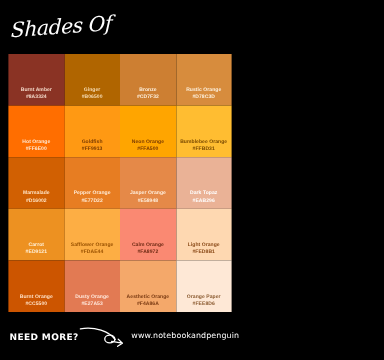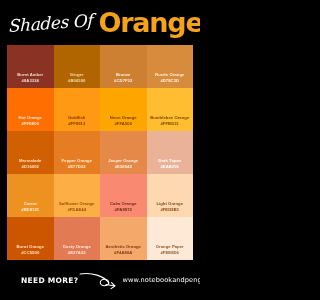--- a/index.html
+++ b/index.html
@@ -73,21 +73,21 @@
   .sw-hex {
     font-size:4.2px;
     font-weight:bold;
     line-height:1.45;
     letter-spacing:0.05px;
   }
 
   
   .footer {
     position:absolute;
-    left:13px; top:260px;
+    left:0; top:260px;
     width:200px; height:40px;
     background:#000000;
     display:flex;
     align-items:center;
     padding:0 8px;
   }
   .need-more {
     font-family:"DejaVu Sans", sans-serif;
     font-weight:bold;
     font-size:7.5px;
@@ -109,21 +109,20 @@
     padding-right:2px;
   }
 </style>
 </head>
 <body>
 
 <div id="page">
 
   <div class="title-bar">
     <span class="title-script">Shades Of</span>
-    <span class="title-bold">Orange</span>
   </div>
 
   <div class="grid">
       <div class="swatch" style="background: rgb(138, 51, 36); color: rgb(243, 217, 201);">
         <div class="sw-name">Burnt Amber</div>
         <div class="sw-hex">#8A3324</div>
       </div>
       <div class="swatch" style="background: rgb(176, 101, 0); color: rgb(246, 220, 180);">
         <div class="sw-name">Ginger</div>
         <div class="sw-hex">#B06500</div>

